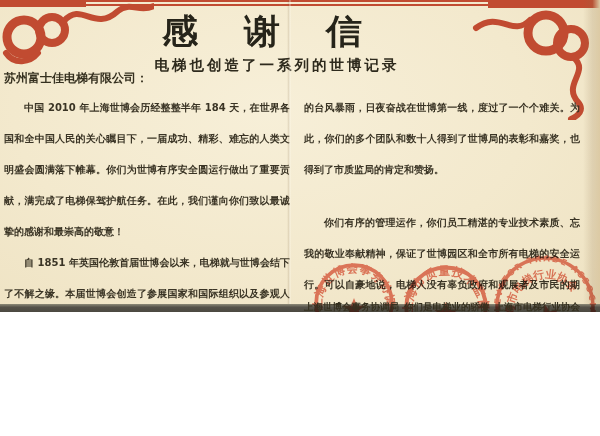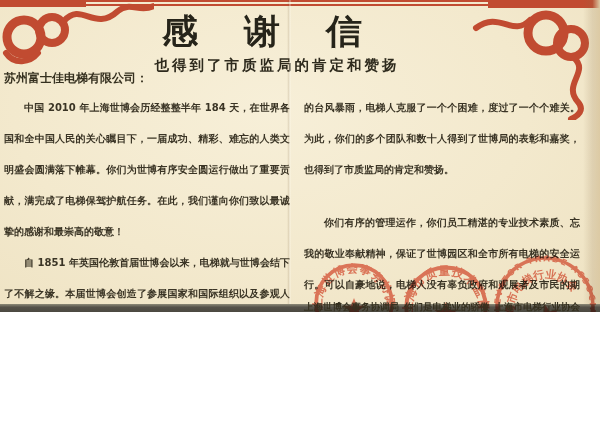--- a/index.html
+++ b/index.html
@@ -116,30 +116,30 @@
   <div class="flourish" style="left:520px;top:384px;">
     <svg width="80" height="52" viewBox="0 0 80 52">
       <circle cx="46" cy="22" r="16" fill="none" stroke="#c14b31" stroke-width="9"></circle>
       <circle cx="24" cy="27" r="12" fill="none" stroke="#c14b31" stroke-width="8"></circle>
       <path d="M0,38 C12,28 20,42 34,36" fill="none" stroke="#c14b31" stroke-width="6" stroke-linecap="round"></path>
       <path d="M58,34 C72,40 66,50 80,50" fill="none" stroke="#c14b31" stroke-width="7" stroke-linecap="round"></path>
     </svg>
   </div>
 
   <div class="title">感谢信</div>
-  <div class="subtitle">也得到了市质监局的肯定和赞扬</div>
+  <div class="subtitle">电梯也创造了一系列的世博记录</div>
   <div class="salutation">苏州富士佳电梯有限公司：</div>
 
   <div class="col col-left">
     <p class="indent">中国 2010 年上海世博会历经整整半年 184 天，在世界各国和全中国人民的关心瞩目下，一届成功、精彩、难忘的人类文明盛会圆满落下帷幕。你们为世博有序安全圆运行做出了重要贡献，满完成了电梯保驾护航任务。在此，我们谨向你们致以最诚挚的感谢和最崇高的敬意！</p>
     <p class="indent">自 1851 年英国伦敦首届世博会以来，电梯就与世博会结下了不解之缘。本届世博会创造了参展国家和国际组织以及参观人数等多项世博记录。世博园内上海市电梯行业协会会员单位有近千台各类电梯设备，安装运行于 124 个场馆和众多的公共设施；服务于 7300 万参观者及所有世博管理人员和志愿者。电梯也创造了一系列的世博记录：电梯设备的数量、质量、品牌数，以及最短的应急响应时间、优良的服务态度和最低的故障率等都是前所未有的。近三十家电梯公司，数百名电梯维修保养和管理人员，日夜奋战在世博第一线，默默奉献于各自的工作岗位，确保所有世博电梯安全度过了 200 多个日日夜夜。期间无论是上海地区阴湿多雨的黄梅季节，高温闷热的酷暑夏天，还是汛期高潮</p>
   </div>
 
   <div class="col col-right">
-    <p>的台风暴雨，电梯人克服了一个个困难，度过了一个个难关。为此，你们的多个团队和数十人得到了世博局的表彰和嘉奖，也得到了市质监局的肯定和赞扬。</p>
+    <p>的台风暴雨，日夜奋战在世博第一线，度过了一个个难关。为此，你们的多个团队和数十人得到了世博局的表彰和嘉奖，也得到了市质监局的肯定和赞扬。</p>
     <p class="indent gap">你们有序的管理运作，你们员工精湛的专业技术素质、忘我的敬业奉献精神，保证了世博园区和全市所有电梯的安全运行。可以自豪地说，电梯人没有辜负政府和观展者及市民的期望，电梯人为中国 2005 年上海世博会作出了应有的贡献。你们无愧于电梯行业，你们是电梯业的骄傲！</p>
   </div>
 
   <div class="seal" style="left:312px;top:260px;">
     <svg width="84" height="86" viewBox="0 0 100 100">
       <circle cx="50" cy="50" r="45" fill="none" stroke="#e06049" stroke-width="4.5"></circle>
       <path id="arcA" d="M 12,58 A 38.5,38.5 0 1 1 88,58" fill="none"></path>
       <text font-size="13.5" font-weight="bold" fill="#e06049" letter-spacing="1">
         <textPath href="#arcA">上海世博会事务协调局</textPath>
       </text>

